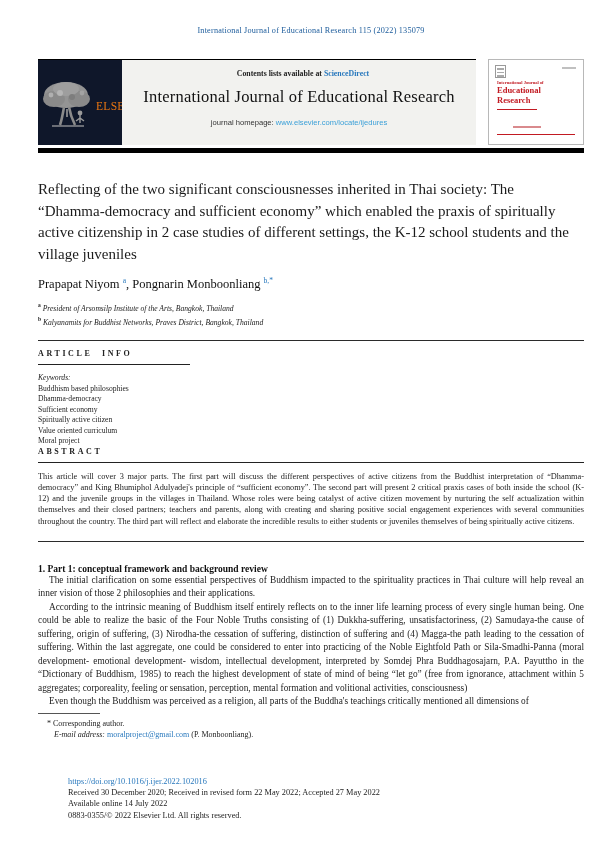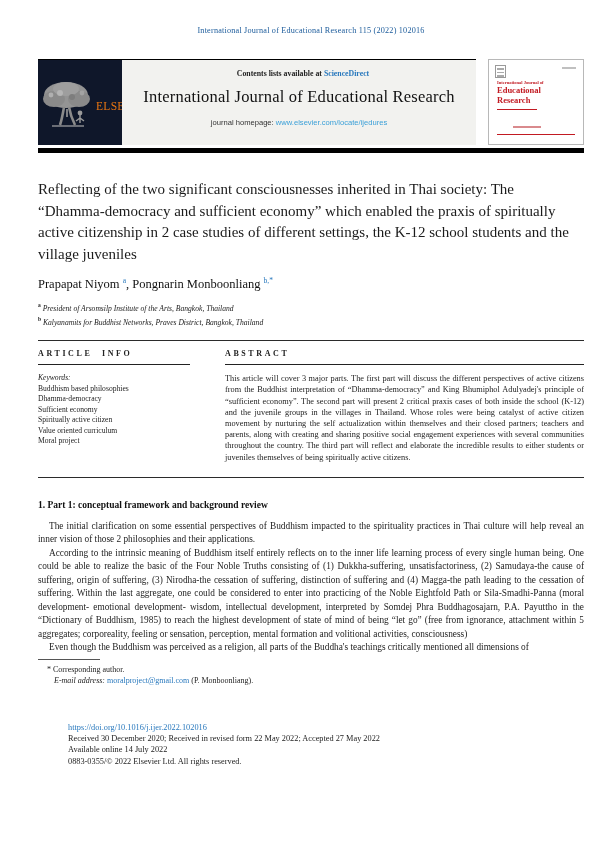--- a/index.html
+++ b/index.html
@@ -31,48 +31,48 @@
   .cover-line3{position:absolute;top:74px;left:8px;right:8px;height:1px;background:#c21a22;}
   
   .title{font-size:15px;line-height:21.5px;font-weight:400;margin:26px 0 0 0;color:#1b1b1b;}
   .authors{margin-top:11px;font-size:12.5px;color:#111;}
   .authors sup{font-size:7.5px;color:#2878bd;}
   .affils{margin-top:8px;font-size:7.6px;line-height:10.5px;color:#222;}
   .affils .aff-text{font-style:italic;}
   .affils sup{font-size:5.5px;font-weight:bold;}
   .rule{border:none;border-top:1px solid #2b2b2b;margin:12px 0 0 0;}
   
-  .info-grid{display:flex;margin-top:8px;}
+  .info-grid{display:flex;margin-top:8px;flex-direction:column;}
   .info-left{width:152px;margin-right:35px;flex:0 0 auto;}
   .info-right{flex:1;}
   .col-header{font-size:8px;font-weight:bold;letter-spacing:2.6px;word-spacing:5px;color:#222;}
   .col-rule{border:none;border-top:1.2px solid #222;margin:6px 0 8px 0;}
   .kw-label{font-size:7.6px;font-style:italic;line-height:10.5px;}
   .kw-item{font-size:7.6px;line-height:10.5px;}
   .abstract{font-size:8.3px;line-height:11.2px;text-align:justify;color:#1c1c1c;}
   .bottom-rule{border:none;border-top:1px solid #2b2b2b;margin:14px 0 0 0;}
   
   .section-heading{font-size:9.5px;font-weight:bold;margin:22px 0 0 0;color:#111;}
   .body-p{font-size:9.3px;line-height:13.5px;text-align:justify;margin:0;text-indent:11px;}
-  .body-p.first{margin-top:10px;}
+  .body-p.first{margin-top:0;}
   
   .footnote{margin-top:4px;}
   .fn-rule{width:62px;border:none;border-top:1px solid #555;margin:0 0 4px 0;}
   .fn-line{font-size:8px;line-height:11px;padding-left:9px;}
   .fn-line.email{padding-left:16px;}
   .fn-italic{font-style:italic;}
   
   .footer-meta{margin-top:36px;font-size:8.3px;line-height:11.3px;margin-left:30px;}
 </style>
 </head>
 <body>
 
 <div class="page">
 
-  <div class="citation">International Journal of Educational Research 115 (2022) 102016</div>
+  <div class="citation">International Journal of Educational Research 115 (2022) 135079</div>
 
   <div class="banner-row">
     <div class="banner">
       <div class="logo-col">
         <span>
           <svg width="58" height="48" viewBox="0 0 58 48">
             <ellipse cx="28" cy="16" rx="22" ry="13" fill="#949494"></ellipse>
             <ellipse cx="16" cy="20" rx="11" ry="8" fill="#8a8a8a"></ellipse>
             <ellipse cx="41" cy="20" rx="11" ry="8" fill="#8a8a8a"></ellipse>
             <ellipse cx="28" cy="10" rx="13" ry="7" fill="#9e9e9e"></ellipse>

